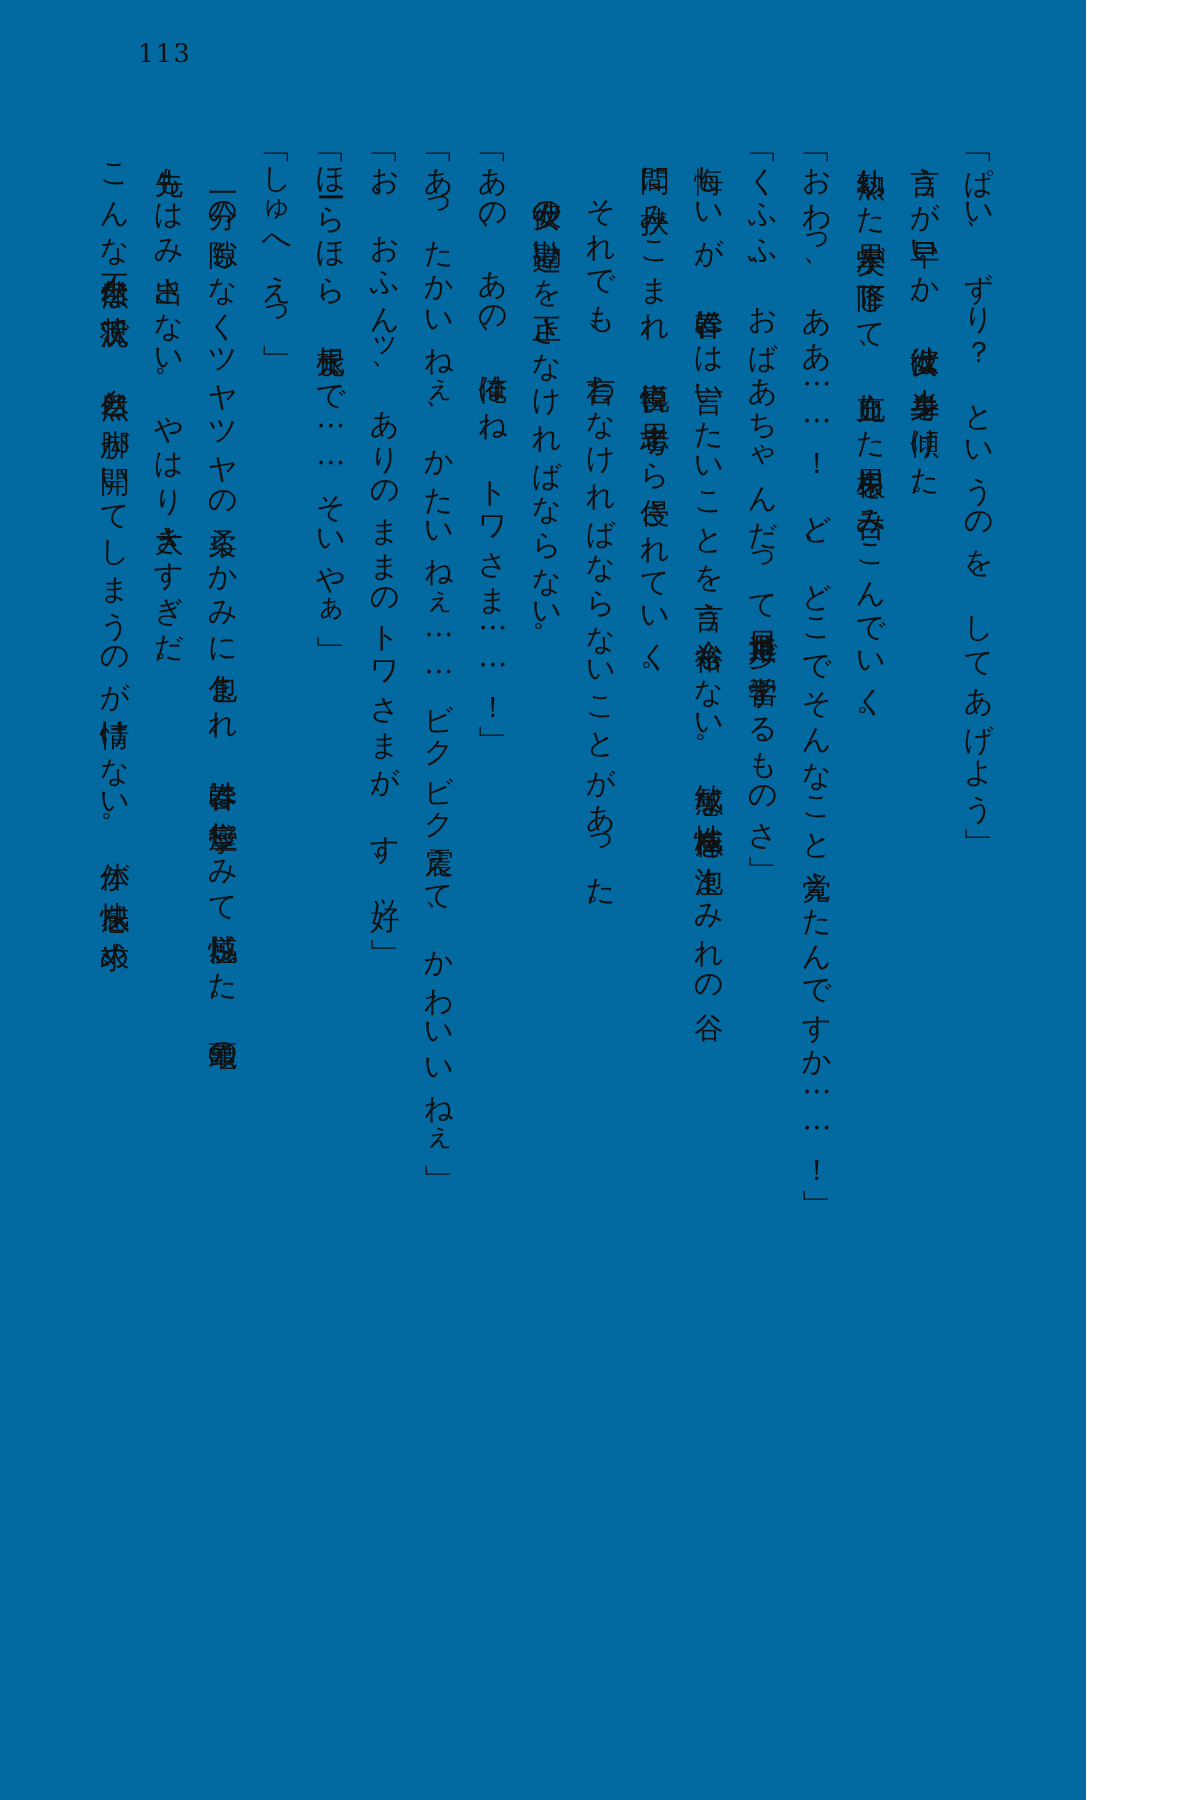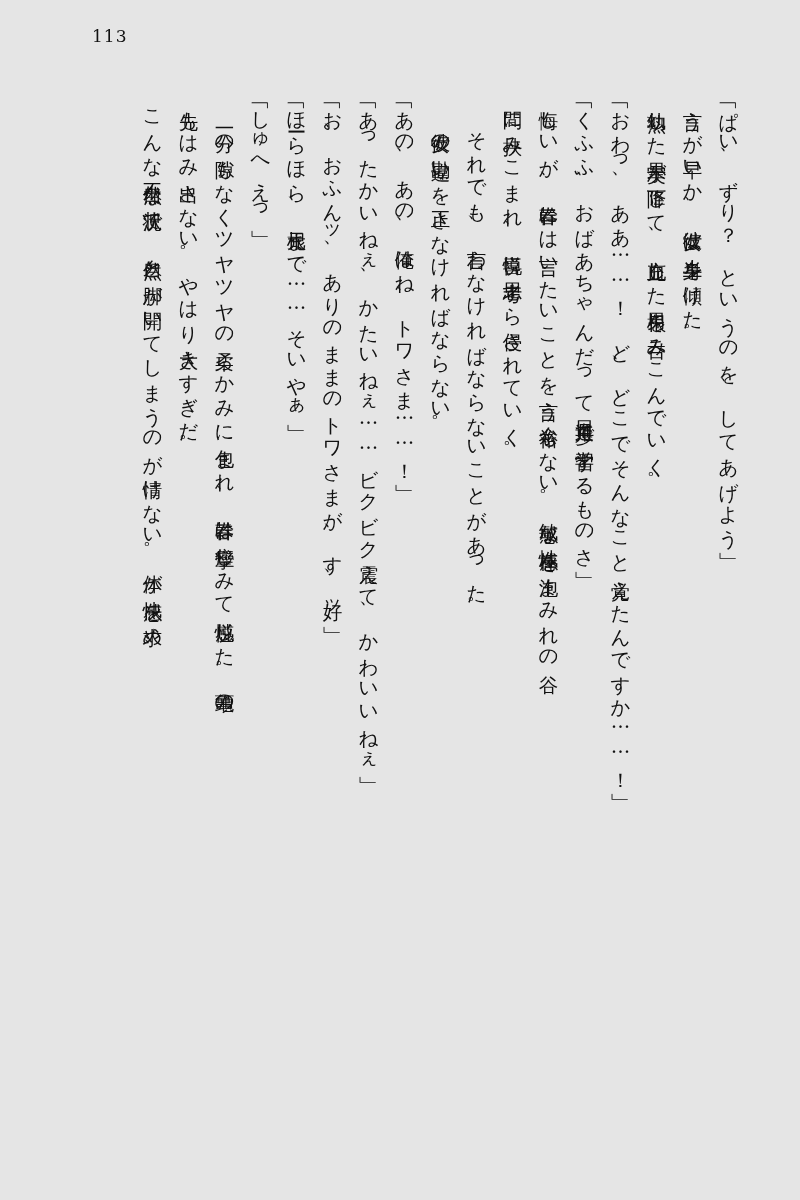--- a/index.html
+++ b/index.html
@@ -2,23 +2,23 @@
 <html><head>
 <meta charset="utf-8">
 <style>
   html, body {
     margin: 0;
     padding: 0;
     background: #ffffff;
   }
   .page {
     position: relative;
-    width: 800px;
+    width: 724px;
     height: 1200px;
-    background: #e5e5e5;
+    background: #0369a1;
     overflow: hidden;
     font-family: "DejaVu Serif", "Liberation Serif", serif;
     color: #111111;
   }
   .page-number {
     position: absolute;
     top: 26px;
     left: 92px;
     font-size: 17px;
     letter-spacing: 1px;

